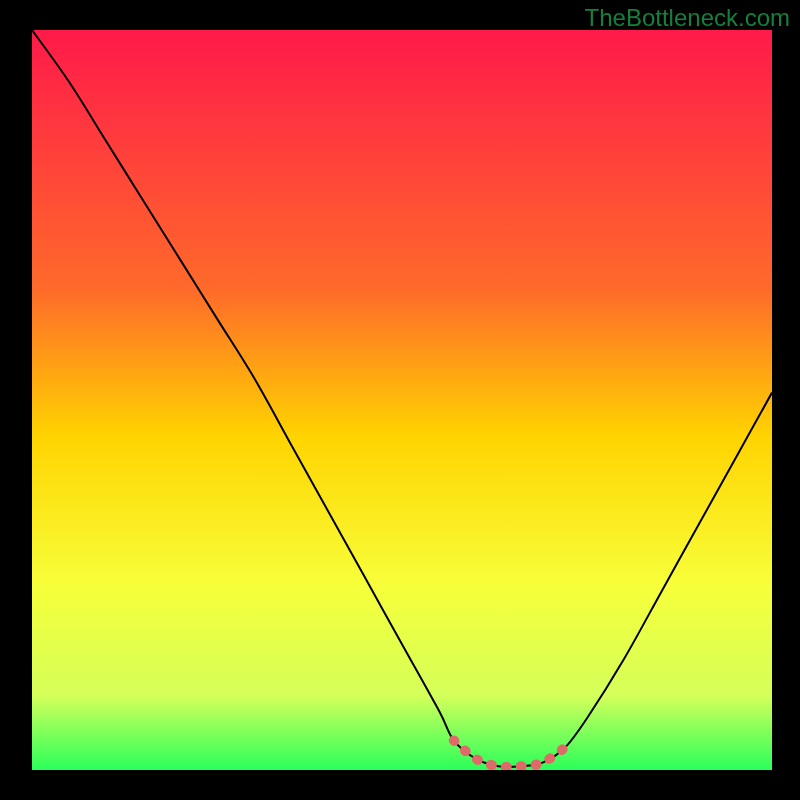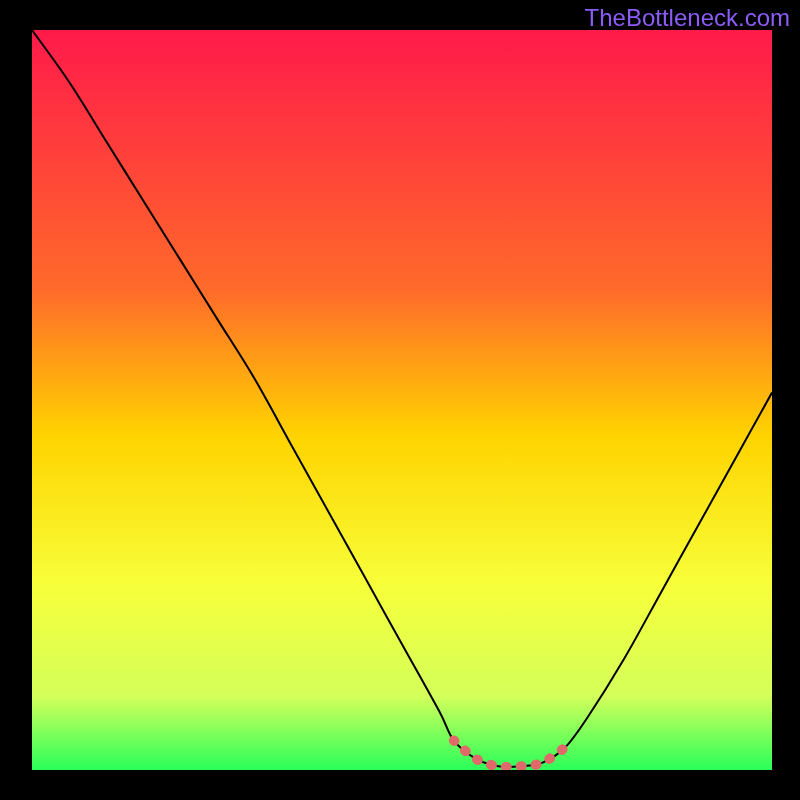--- a/index.html
+++ b/index.html
@@ -8,21 +8,21 @@
     height: 800px;
     background: #000;
     position: relative;
     overflow: hidden;
     font-family: Arial, sans-serif;
   }
   .watermark {
     position: absolute;
     top: 4px;
     right: 10px;
-    color: #8b5cf6;
+    color: #15803d;
     font-size: 24px;
     font-weight: 500;
     z-index: 10;
   }
   .plot-area {
     position: absolute;
     left: 32px;
     top: 30px;
     width: 740px;
     height: 740px;

